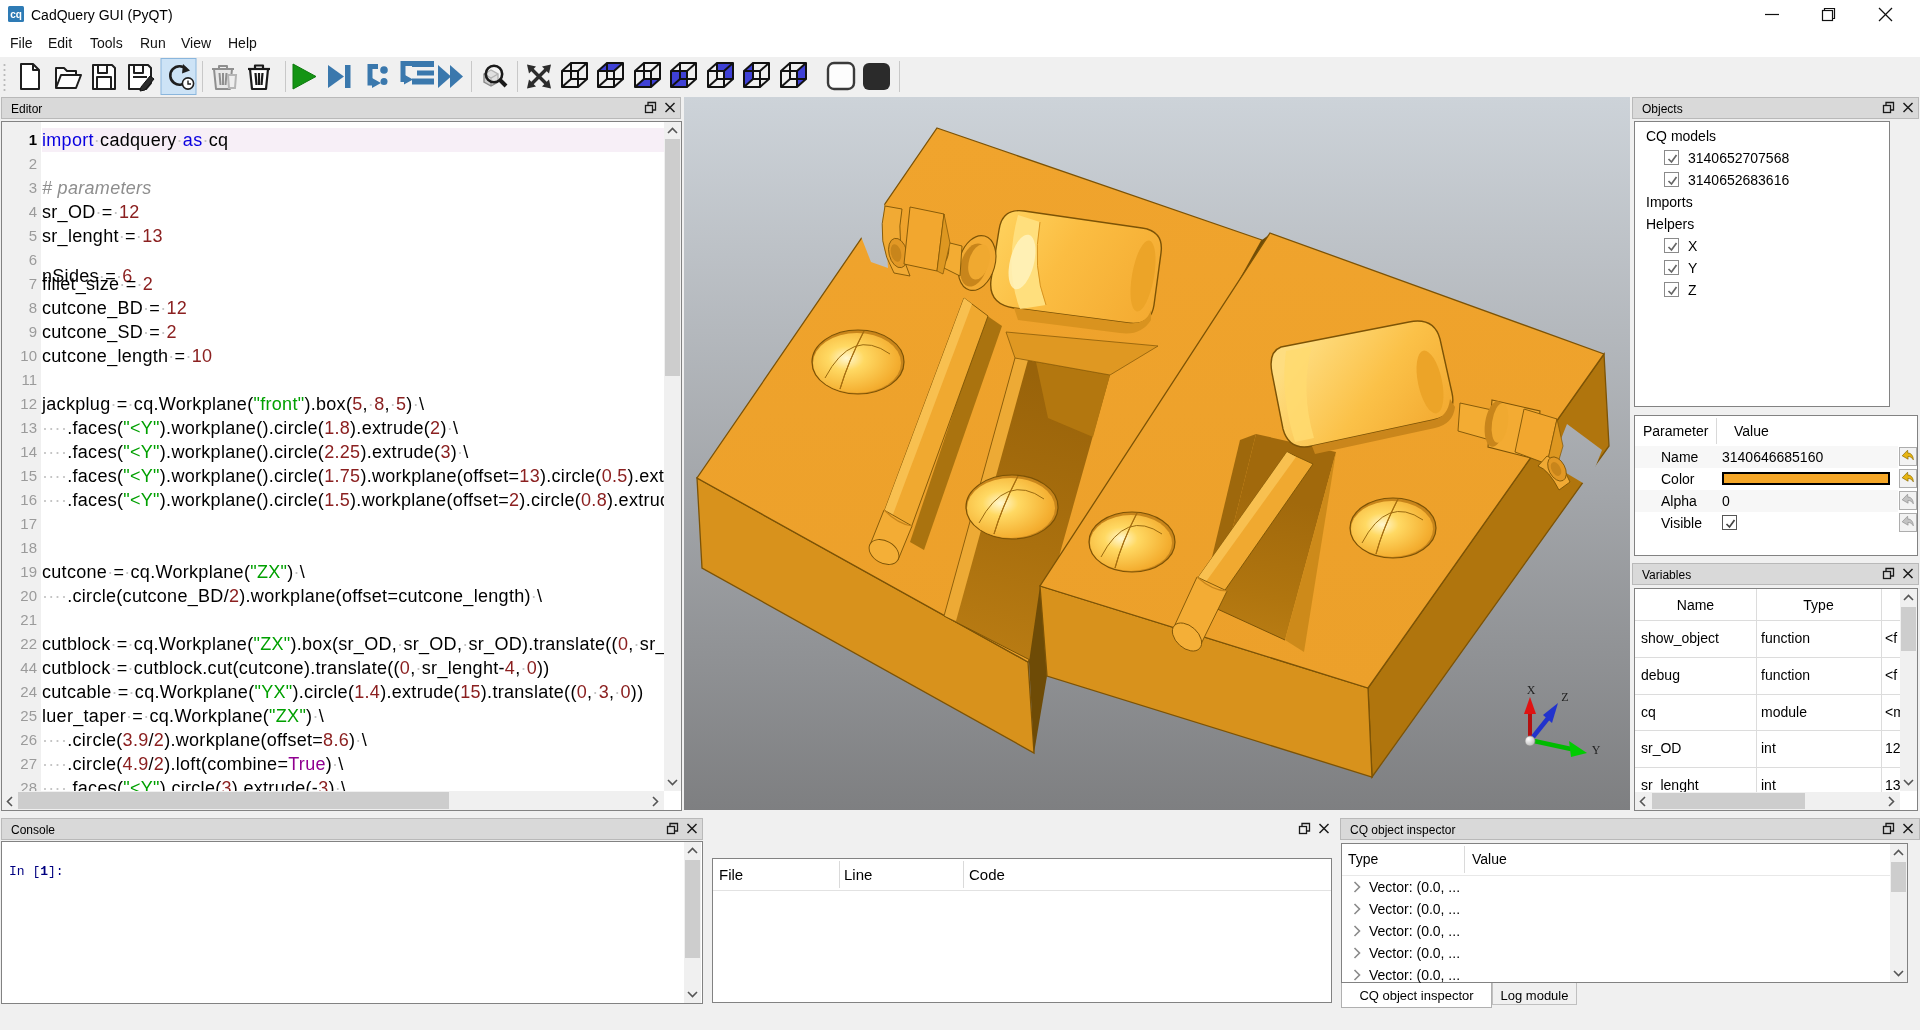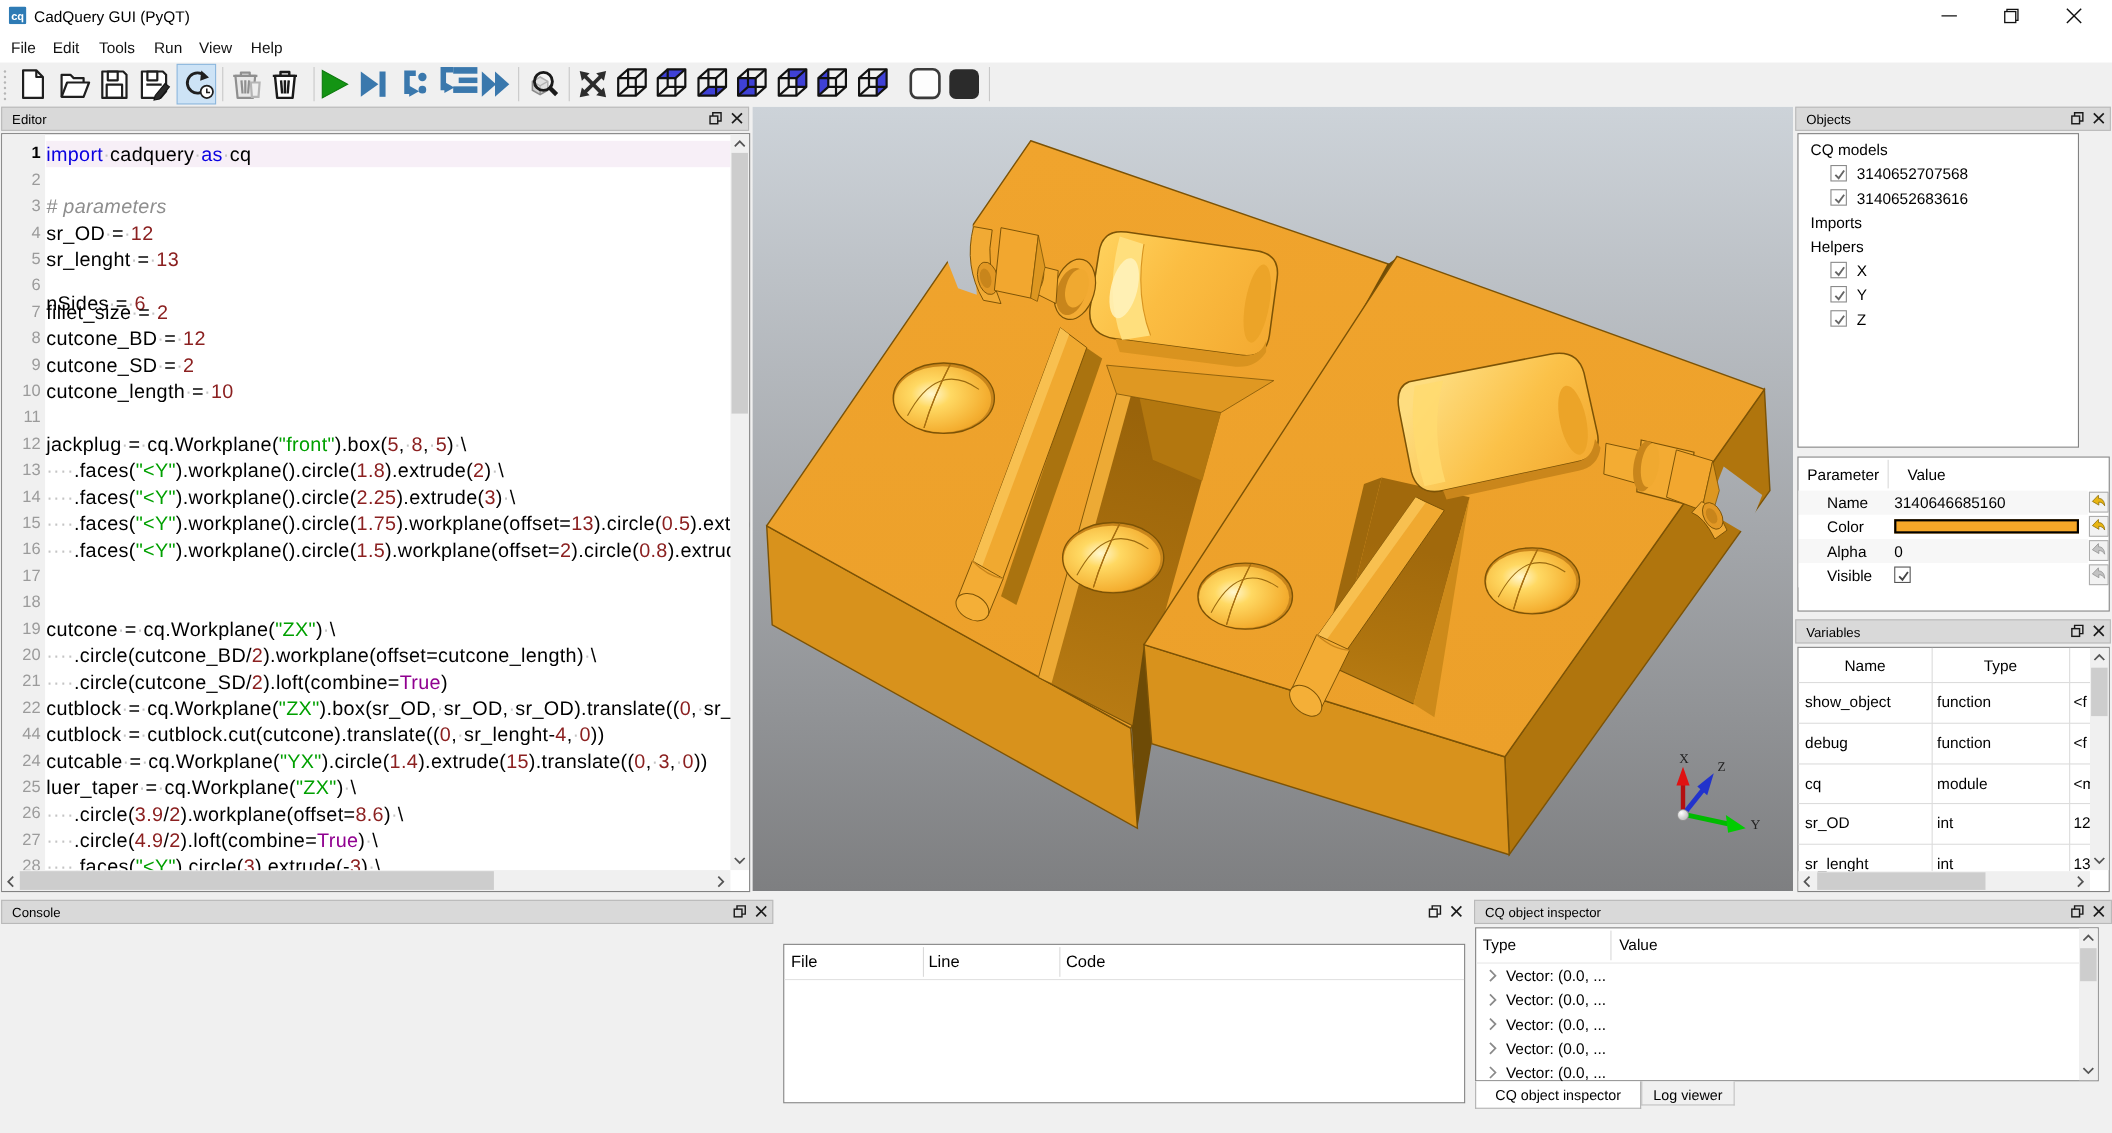--- a/index.html
+++ b/index.html
@@ -293,21 +293,20 @@
     <div class="cl" style="top:174px">cutcone_BD<span class="ws">·</span>=<span class="ws">·</span><span class="num">12</span></div>
     <div class="cl" style="top:198px">cutcone_SD<span class="ws">·</span>=<span class="ws">·</span><span class="num">2</span></div>
     <div class="cl" style="top:222px">cutcone_length<span class="ws">·</span>=<span class="ws">·</span><span class="num">10</span></div>
     <div class="cl" style="top:270px">jackplug<span class="ws">·</span>=<span class="ws">·</span>cq.Workplane(<span class="str">"front"</span>).box(<span class="num">5</span>,<span class="ws">·</span><span class="num">8</span>,<span class="ws">·</span><span class="num">5</span>)<span class="ws">·</span>\</div>
     <div class="cl" style="top:294px"><span class="ws">····</span>.faces(<span class="str">"&lt;Y"</span>).workplane().circle(<span class="num">1.8</span>).extrude(<span class="num">2</span>)<span class="ws">·</span>\</div>
     <div class="cl" style="top:318px"><span class="ws">····</span>.faces(<span class="str">"&lt;Y"</span>).workplane().circle(<span class="num">2.25</span>).extrude(<span class="num">3</span>)<span class="ws">·</span>\</div>
     <div class="cl" style="top:342px"><span class="ws">····</span>.faces(<span class="str">"&lt;Y"</span>).workplane().circle(<span class="num">1.75</span>).workplane(offset=<span class="num">13</span>).circle(<span class="num">0.5</span>).extrude()\</div>
     <div class="cl" style="top:366px"><span class="ws">····</span>.faces(<span class="str">"&lt;Y"</span>).workplane().circle(<span class="num">1.5</span>).workplane(offset=<span class="num">2</span>).circle(<span class="num">0.8</span>).extrude()\</div>
     <div class="cl" style="top:438px">cutcone<span class="ws">·</span>=<span class="ws">·</span>cq.Workplane(<span class="str">"ZX"</span>)<span class="ws">·</span>\</div>
     <div class="cl" style="top:462px"><span class="ws">····</span>.circle(cutcone_BD/<span class="num">2</span>).workplane(offset=cutcone_length)<span class="ws">·</span>\</div>
-    <div class="cl" style="top:486px"><span class="ws">····</span>.circle(cutcone_SD/<span class="num">2</span>).loft(combine=<span class="bi">True</span>)</div>
     <div class="cl" style="top:510px">cutblock<span class="ws">·</span>=<span class="ws">·</span>cq.Workplane(<span class="str">"ZX"</span>).box(sr_OD,<span class="ws">·</span>sr_OD,<span class="ws">·</span>sr_OD).translate((<span class="num">0</span>,<span class="ws">·</span>sr_lenght,))</div>
     <div class="cl" style="top:534px">cutblock<span class="ws">·</span>=<span class="ws">·</span>cutblock.cut(cutcone).translate((<span class="num">0</span>,<span class="ws">·</span>sr_lenght-<span class="num">4</span>,<span class="ws">·</span><span class="num">0</span>))</div>
     <div class="cl" style="top:558px">cutcable<span class="ws">·</span>=<span class="ws">·</span>cq.Workplane(<span class="str">"YX"</span>).circle(<span class="num">1.4</span>).extrude(<span class="num">15</span>).translate((<span class="num">0</span>,<span class="ws">·</span><span class="num">3</span>,<span class="ws">·</span><span class="num">0</span>))</div>
     <div class="cl" style="top:582px">luer_taper<span class="ws">·</span>=<span class="ws">·</span>cq.Workplane(<span class="str">"ZX"</span>)<span class="ws">·</span>\</div>
     <div class="cl" style="top:606px"><span class="ws">····</span>.circle(<span class="num">3.9</span>/<span class="num">2</span>).workplane(offset=<span class="num">8.6</span>)<span class="ws">·</span>\</div>
     <div class="cl" style="top:630px"><span class="ws">····</span>.circle(<span class="num">4.9</span>/<span class="num">2</span>).loft(combine=<span class="bi">True</span>)<span class="ws">·</span>\</div>
     <div class="cl" style="top:654px"><span class="ws">····</span>.faces(<span class="str">"&lt;Y"</span>).circle(<span class="num">3</span>).extrude(-<span class="num">3</span>)<span class="ws">·</span>\</div>
     <div class="sb" style="left:662px;top:0;width:17px;height:669px"></div>
     <svg class="abs" style="left:665px;top:5px" width="12" height="8">
         <path d="M1,6 L5.5,1.5 L10,6" fill="none" stroke="#555" stroke-width="1.6"></path>
@@ -332,20 +331,31 @@
   <svg class="abs" style="left:666px;top:822px" width="34" height="14">
     <g stroke="#1a1a1a" fill="none" stroke-width="1.3">
         <rect x="1.5" y="4.5" width="7" height="7"></rect>
         <path d="M4,4.5 V1.5 H11.5 V9 H8.5"></path>
       </g>
     <g stroke="#1a1a1a" stroke-width="1.5">
         <line x1="21.5" y1="2" x2="30.5" y2="11"></line>
         <line x1="30.5" y1="2" x2="21.5" y2="11"></line>
       </g>
   </svg>
+  <div class="panel" id="cspanel">
+    <div id="csin">In [<b>1</b>]:</div>
+    <div class="sb" style="left:682px;top:0;width:17px;height:161px"></div>
+    <svg class="abs" style="left:685px;top:5px" width="12" height="8">
+        <path d="M1,6 L5.5,1.5 L10,6" fill="none" stroke="#555" stroke-width="1.6"></path>
+      </svg>
+    <div class="sbh" style="left:683px;top:18px;width:15px;height:98px"></div>
+    <svg class="abs" style="left:685px;top:148px" width="12" height="8">
+        <path d="M1,2 L5.5,6.5 L10,2" fill="none" stroke="#555" stroke-width="1.6"></path>
+      </svg>
+  </div>
 
   <div class="abs" id="viewport">
 <svg width="946" height="713" viewBox="684 97 946 713" style="position:absolute;left:0;top:0">
 <defs>
 <linearGradient id="bgG" x1="0" y1="97" x2="0" y2="810" gradientUnits="userSpaceOnUse">
   <stop offset="0" stop-color="#cdd3d9"></stop>
             <stop offset="0.55" stop-color="#a3a6aa"></stop>
             <stop offset="1" stop-color="#7e7f81"></stop>
 </linearGradient>
 <linearGradient id="chanG" x1="1060" y1="380" x2="990" y2="650" gradientUnits="userSpaceOnUse">
@@ -678,14 +688,14 @@
         <path d="M1,6 L5.5,1.5 L10,6" fill="none" stroke="#555" stroke-width="1.6"></path>
       </svg>
       <div class="sbh" style="left:549px;top:18px;width:15px;height:30px"></div>
       <svg class="abs" style="left:551px;top:125px" width="12" height="8">
         <path d="M1,2 L5.5,6.5 L10,2" fill="none" stroke="#555" stroke-width="1.6"></path>
       </svg>
     </div>
   <div class="abs" style="left:1341px;top:983px;width:151px;height:25px;background:#ffffff;border:1px solid #b0b0b0;border-top:none"></div>
   <div class="tab" style="left:1341px;top:988px;width:151px;text-align:center;position:absolute">CQ object inspector</div>
   <div class="abs" style="left:1492px;top:983px;width:85px;height:22px;background:#f0f0f0;border:1px solid #c0c0c0;border-top:none"></div>
-  <div class="tab" style="left:1492px;top:988px;width:85px;text-align:center;position:absolute">Log viewer</div>
+  <div class="tab" style="left:1492px;top:988px;width:85px;text-align:center;position:absolute">Log module</div>
 </div>
 
 </body></html>

